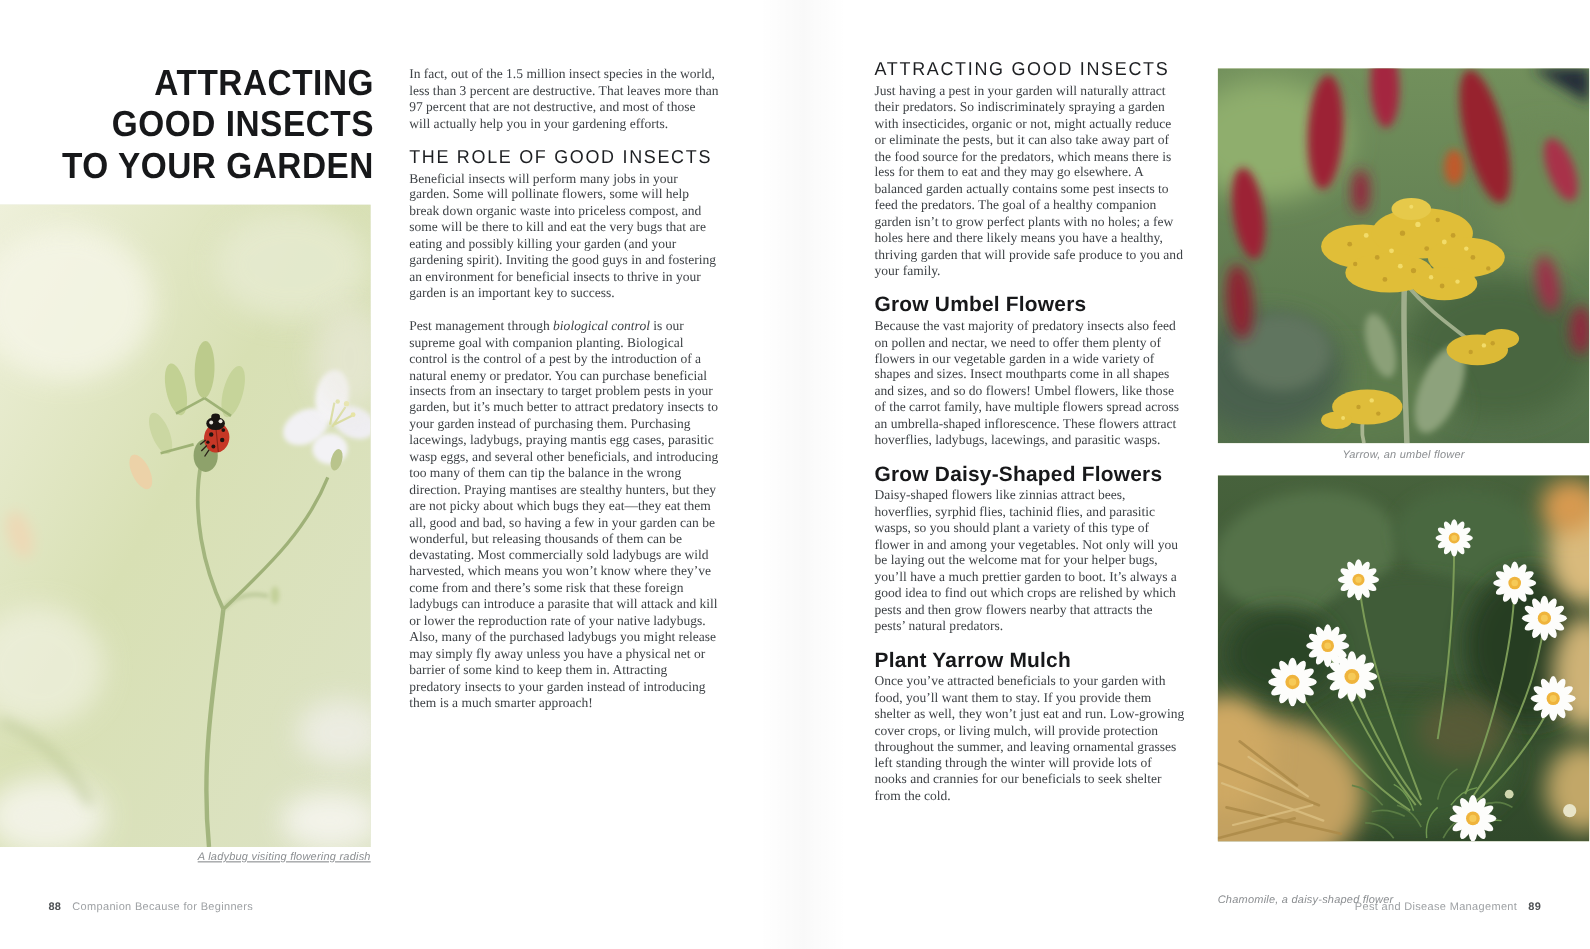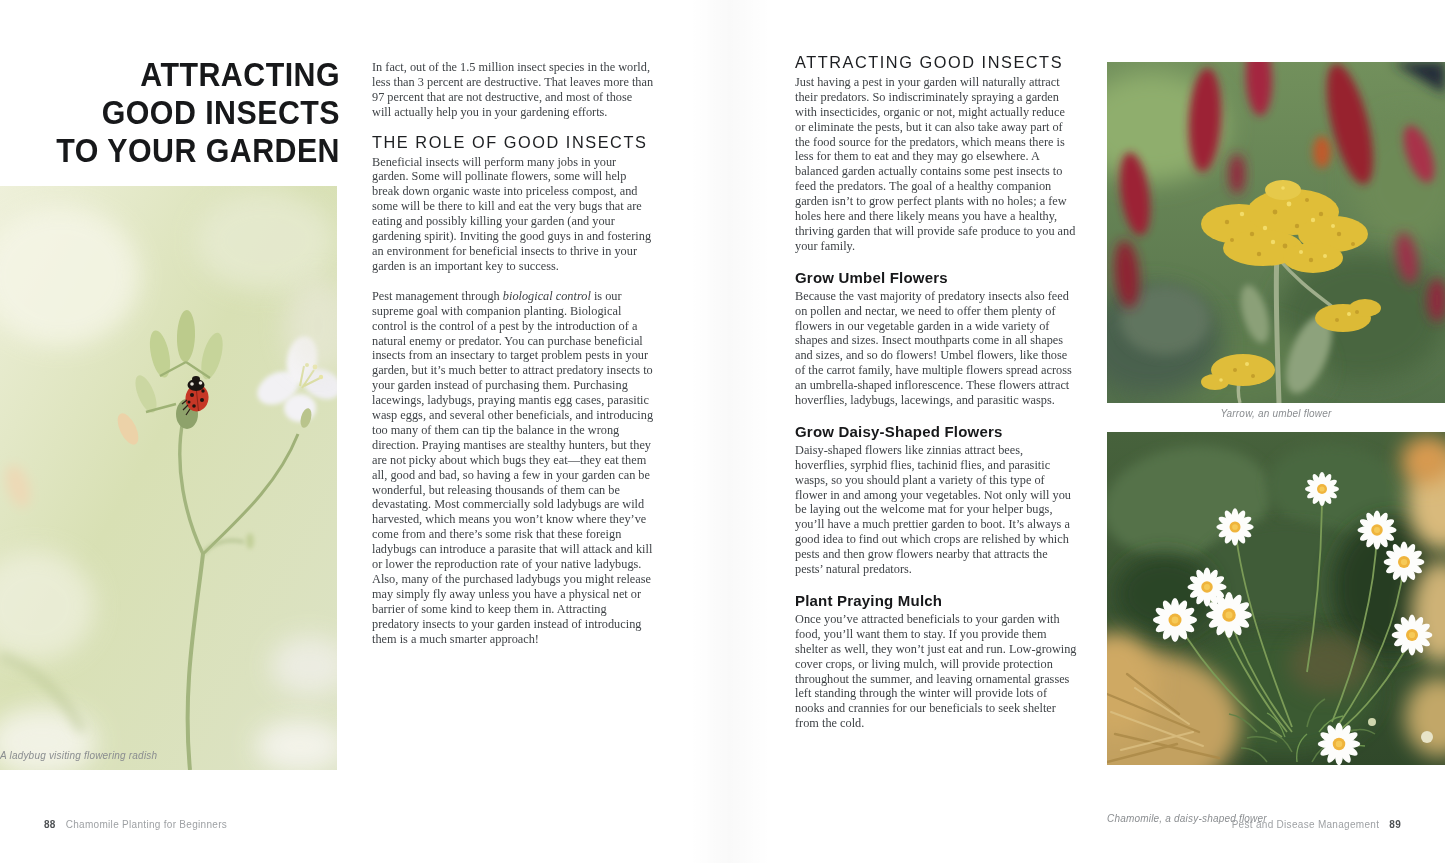--- a/index.html
+++ b/index.html
@@ -23,35 +23,35 @@
   .col-left{left:372px;top:60px;}
   .col-right{left:795px;top:56px;}
   .col p{margin:0 0 15px 0;}
   .sec-heading{
     font-family:"Liberation Sans", sans-serif;font-weight:400;font-size:17px;
     letter-spacing:1.6px;color:#1d1f22;margin:16px 0 4px 0;
     transform:scaleX(.96);transform-origin:left center;white-space:nowrap;
   }
   .sec-heading.first{margin-top:0;}
   .sub-heading{
-    font-family:"Liberation Sans", sans-serif;font-weight:700;font-size:15px;
+    font-family:"Liberation Sans", sans-serif;font-weight:700;font-size:19px;
     letter-spacing:.2px;color:#17181a;margin:17px 0 3px 0;
   }
   
   .photo{position:absolute;overflow:hidden;background:#dfe4c9;}
   .photo svg{display:block;}
   .photo-ladybug{left:0;top:186px;width:337px;height:584px;}
   .photo-yarrow{left:1107px;top:62px;width:338px;height:341px;}
   .photo-chamomile{left:1107px;top:432px;width:338px;height:333px;}
   
   .caption{
     position:absolute;font-family:"Liberation Sans", sans-serif;font-style:italic;
     font-size:10px;color:#8a8d90;letter-spacing:.2px;
   }
-  .caption-ladybug{left:0;top:750px;width:337px;text-align:left;}
+  .caption-ladybug{left:0;top:774px;width:337px;text-align:right;text-decoration:underline;}
   .caption-yarrow{left:1107px;top:408px;width:338px;text-align:center;}
   .caption-chamomile{left:1107px;top:813px;width:338px;}
   
   .footer{position:absolute;top:819px;font-family:"Liberation Sans", sans-serif;
     font-size:10px;color:#9ea1a4;letter-spacing:.3px;}
   .footer-left{left:44px;}
   .footer-right{right:44px;text-align:right;}
   .pagenum{font-weight:700;color:#4e5154;margin-top:24px;}
   .footer-left .pagenum{margin-right:10px;}
   .footer-right .pagenum{margin-left:10px;}
@@ -140,36 +140,36 @@
     <figcaption class="caption caption-ladybug">A ladybug visiting flowering radish</figcaption>
 
     <div class="col col-left">
       <p>In fact, out of the 1.5 million insect species in the world, less than 3 percent are destructive. That leaves more than 97 percent that are not destructive, and most of those will actually help you in your gardening efforts.</p>
       <h2 class="sec-heading">THE ROLE OF GOOD INSECTS</h2>
       <p>Beneficial insects will perform many jobs in your garden. Some will pollinate flowers, some will help break down organic waste into priceless compost, and some will be there to kill and eat the very bugs that are eating and possibly killing your garden (and your gardening spirit). Inviting the good guys in and fostering an environment for beneficial insects to thrive in your garden is an important key to success.</p>
       <p><span>Pest management through </span><i>biological control</i><span> is our supreme goal with companion planting. Biological control is the control of a pest by the introduction of a natural enemy or predator. You can purchase beneficial insects from an insectary to target problem pests in your garden, but it’s much better to attract predatory insects to your garden instead of purchasing them. Purchasing lacewings, ladybugs, praying mantis egg cases, parasitic wasp eggs, and several other beneficials, and introducing too many of them can tip the balance in the wrong direction. Praying mantises are stealthy hunters, but they are not picky about which bugs they eat—they eat them all, good and bad, so having a few in your garden can be wonderful, but releasing thousands of them can be devastating. Most commercially sold ladybugs are wild harvested, which means you won’t know where they’ve come from and there’s some risk that these foreign ladybugs can introduce a parasite that will attack and kill or lower the reproduction rate of your native ladybugs. Also, many of the purchased ladybugs you might release may simply fly away unless you have a physical net or barrier of some kind to keep them in. Attracting predatory insects to your garden instead of introducing them is a much smarter approach!</span></p>
     </div>
 
     <footer class="footer footer-left">
-      <span class="pagenum">88</span><span>Chamomile Planting for Beginners</span>
+      <span class="pagenum">88</span><span>Companion Because for Beginners</span>
     </footer>
   </section>
 
   <section>
     <div class="col col-right">
       <h2 class="sec-heading first">ATTRACTING GOOD INSECTS</h2>
       <p>Just having a pest in your garden will naturally attract their predators. So indiscriminately spraying a garden with insecticides, organic or not, might actually reduce or eliminate the pests, but it can also take away part of the food source for the predators, which means there is less for them to eat and they may go elsewhere. A balanced garden actually contains some pest insects to feed the predators. The goal of a healthy companion garden isn’t to grow perfect plants with no holes; a few holes here and there likely means you have a healthy, thriving garden that will provide safe produce to you and your family.</p>
 
       <h3 class="sub-heading">Grow Umbel Flowers</h3>
       <p>Because the vast majority of predatory insects also feed on pollen and nectar, we need to offer them plenty of flowers in our vegetable garden in a wide variety of shapes and sizes. Insect mouthparts come in all shapes and sizes, and so do flowers! Umbel flowers, like those of the carrot family, have multiple flowers spread across an umbrella-shaped inflorescence. These flowers attract hoverflies, ladybugs, lacewings, and parasitic wasps.</p>
 
       <h3 class="sub-heading">Grow Daisy-Shaped Flowers</h3>
       <p>Daisy-shaped flowers like zinnias attract bees, hoverflies, syrphid flies, tachinid flies, and parasitic wasps, so you should plant a variety of this type of flower in and among your vegetables. Not only will you be laying out the welcome mat for your helper bugs, you’ll have a much prettier garden to boot. It’s always a good idea to find out which crops are relished by which pests and then grow flowers nearby that attracts the pests’ natural predators.</p>
 
-      <h3 class="sub-heading">Plant Praying Mulch</h3>
+      <h3 class="sub-heading">Plant Yarrow Mulch</h3>
       <p>Once you’ve attracted beneficials to your garden with food, you’ll want them to stay. If you provide them shelter as well, they won’t just eat and run. Low-growing cover crops, or living mulch, will provide protection throughout the summer, and leaving ornamental grasses left standing through the winter will provide lots of nooks and crannies for our beneficials to seek shelter from the cold.</p>
     </div>
 
     <figure class="photo photo-yarrow" style="margin:0">
       <svg width="338" height="341" viewBox="0 0 338 341" xmlns="http://www.w3.org/2000/svg">
         <defs>
           <linearGradient id="p2bg" x1="0" y1="0" x2="0" y2="1">
             <stop offset="0" stop-color="#72905c"></stop>
             <stop offset="1" stop-color="#53704a"></stop>
           </linearGradient>

